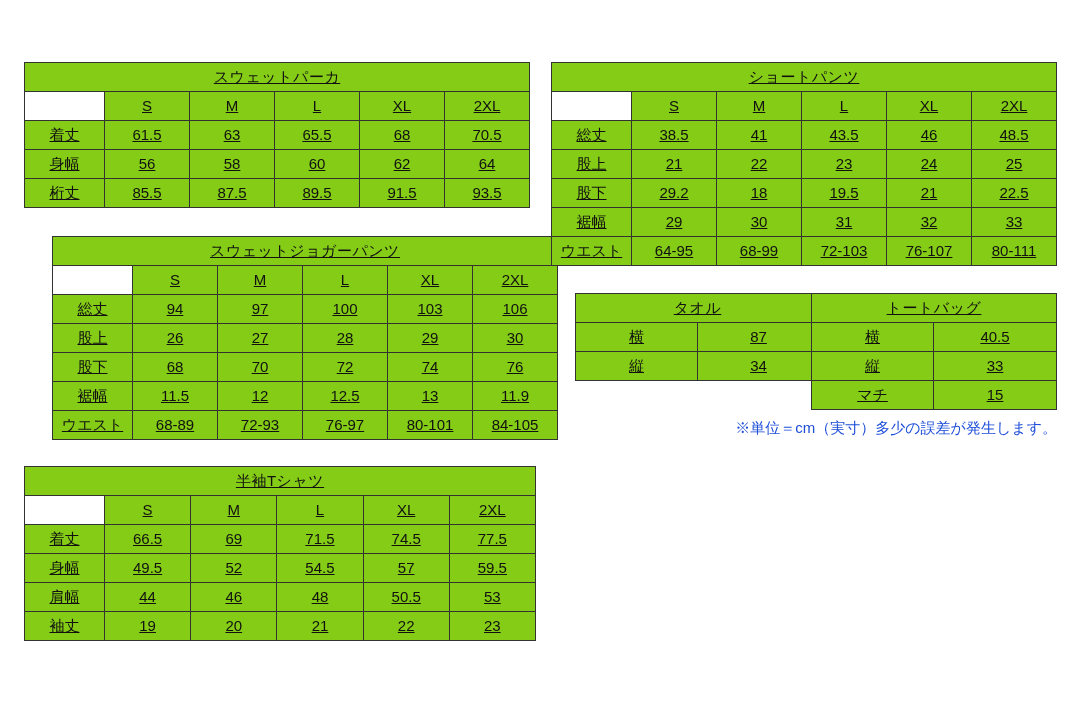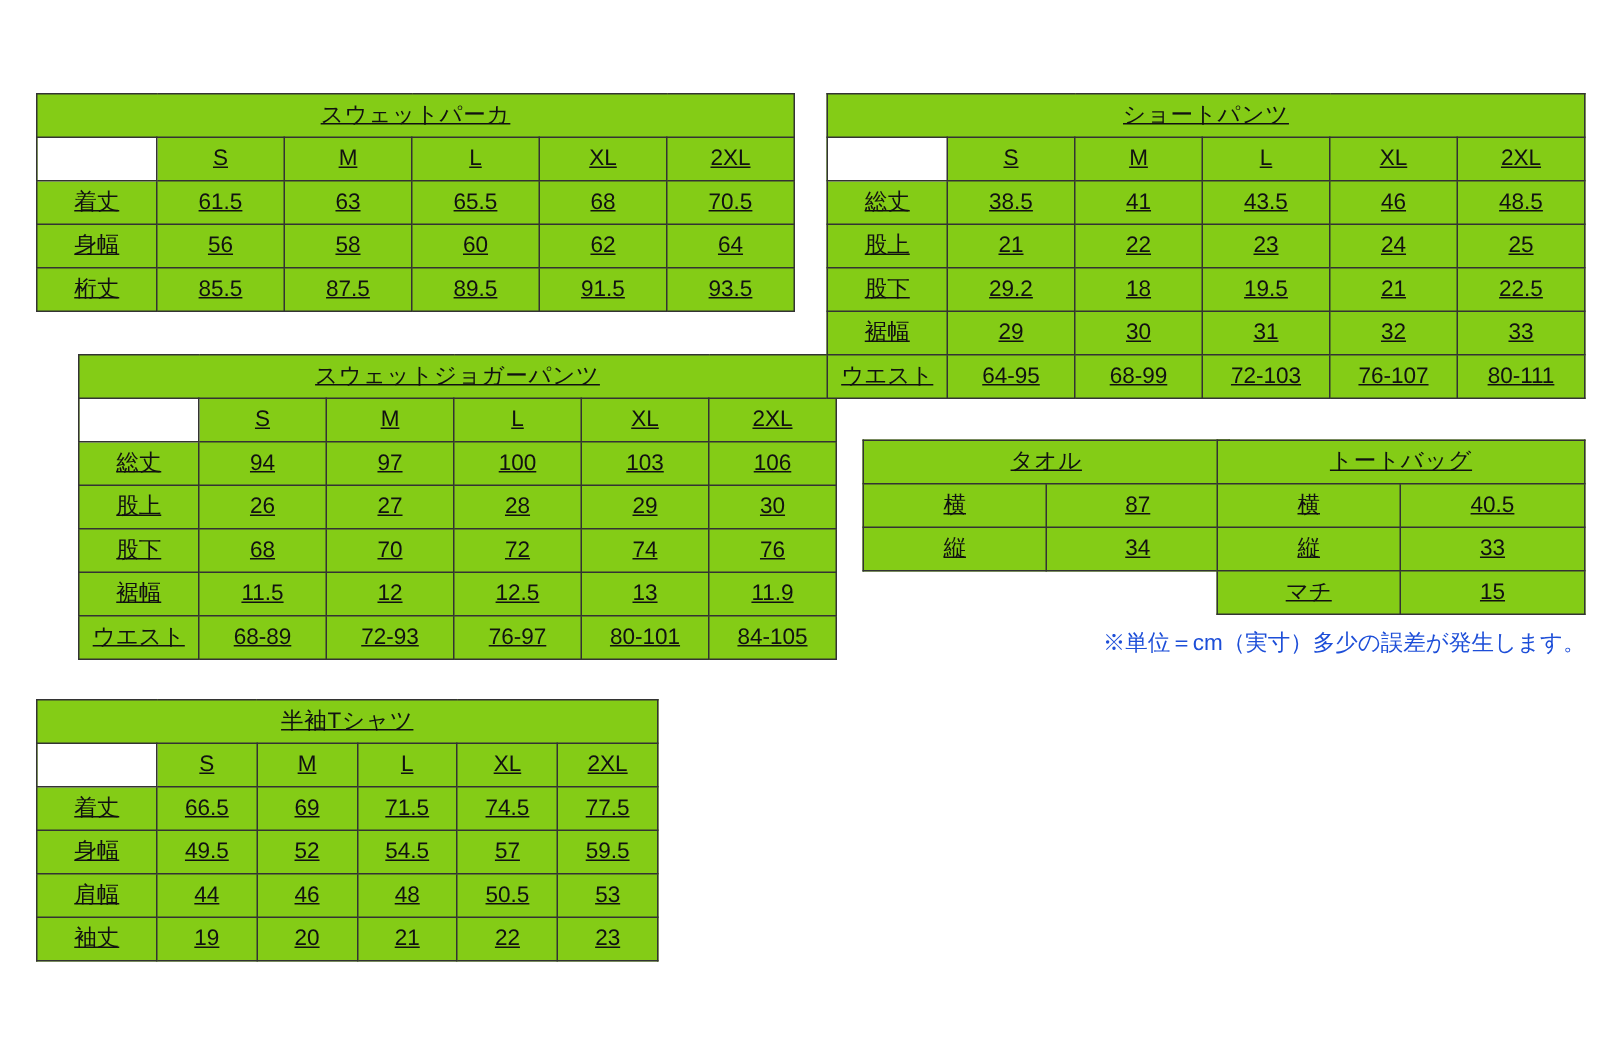--- a/index.html
+++ b/index.html
@@ -59,21 +59,21 @@
     font-size: 15px;
   }
 
   .corner-cell {
     background: #ffffff;
   }
 
   
   #table-hoodie     { left: 24px;  top: 62px;  width: 506px; }
   #table-jogger     { left: 24px;  top: 236px; width: 506px; margin-left: 28px; }
-  #table-tshirt     { left: 24px;  top: 466px; width: 415px; }
+  #table-tshirt     { left: 24px;  top: 466px; width: 512px; }
   #table-shorts     { left: 551px; top: 62px;  width: 506px; }
   #table-towel      { left: 575px; top: 293px; width: 245px; }
   #table-totebag    { left: 811px; top: 293px; width: 246px; }
 
   #table-hoodie col.label,
   #table-jogger col.label,
   #table-tshirt col.label,
   #table-shorts col.label { width: 80px; }
 
   #table-towel col.label,

